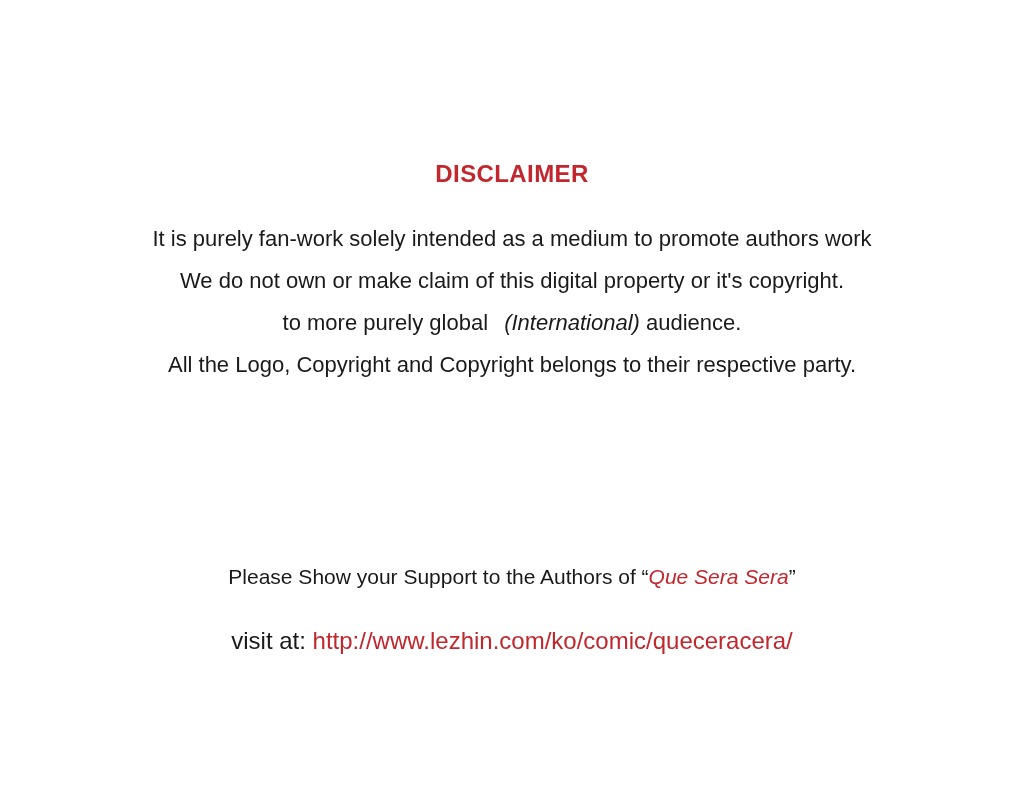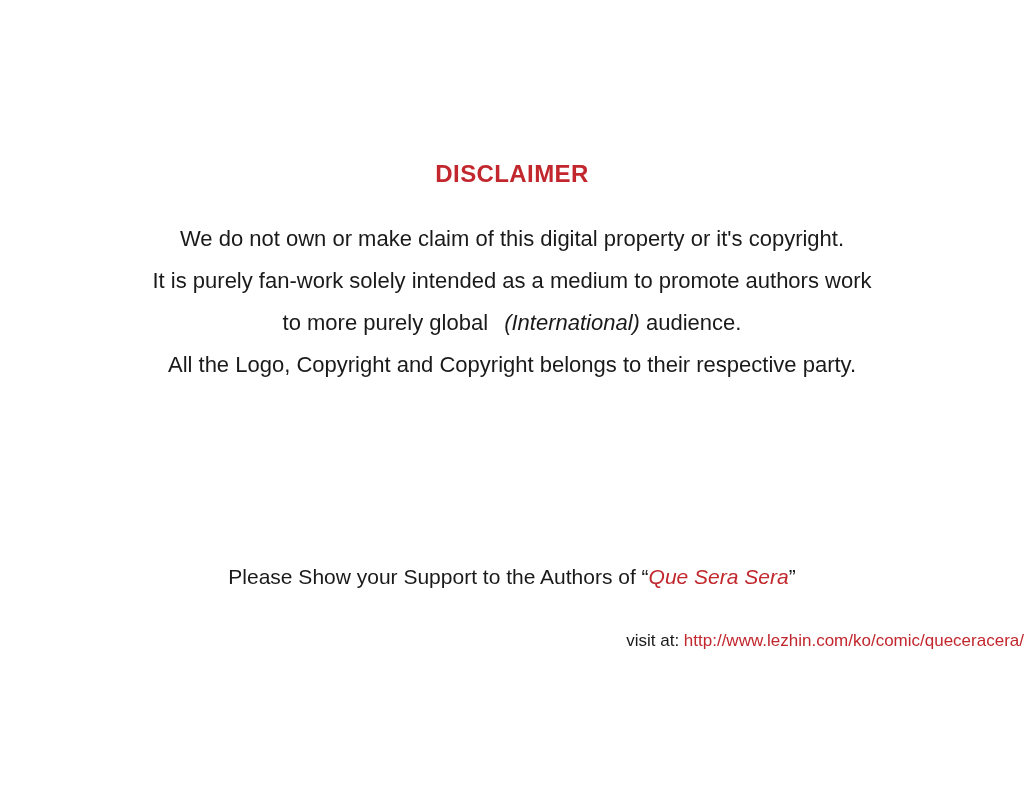--- a/index.html
+++ b/index.html
@@ -53,42 +53,41 @@
     font-size: 21px;
     line-height: 35px;
     color: #1a1a1a;
   }
   .work-title {
     color: #c1272d;
     font-style: italic;
   }
   .visit {
     top: 626px;
-    font-size: 17px;
+    font-size: 24px;
     line-height: 30px;
-    text-align: right;
   }
   .visit-label {
     color: #1a1a1a;
   }
   .visit-url {
     color: #c1272d;
     text-decoration: none;
   }
 </style>
 </head>
 <body>
 
 <div class="page">
 
   <div class="block title">DISCLAIMER</div>
 
   <div class="block body-lines">
+    <div class="body-line">It is purely fan-work solely intended as a medium to promote authors work</div>
     <div class="body-line">We do not own or make claim of this digital property or it's copyright.</div>
-    <div class="body-line">It is purely fan-work solely intended as a medium to promote authors work</div>
     <div class="body-line">
       <span>to more purely global </span><span class="italic">(International)</span><span> audience.</span>
     </div>
     <div class="body-line">All the Logo, Copyright and Copyright belongs to their respective party.</div>
   </div>
 
   <div class="block support">
     <div class="support-line">
       <span>Please Show your Support to the Authors of “</span><span class="work-title">Que Sera Sera</span><span>”</span>
     </div>

